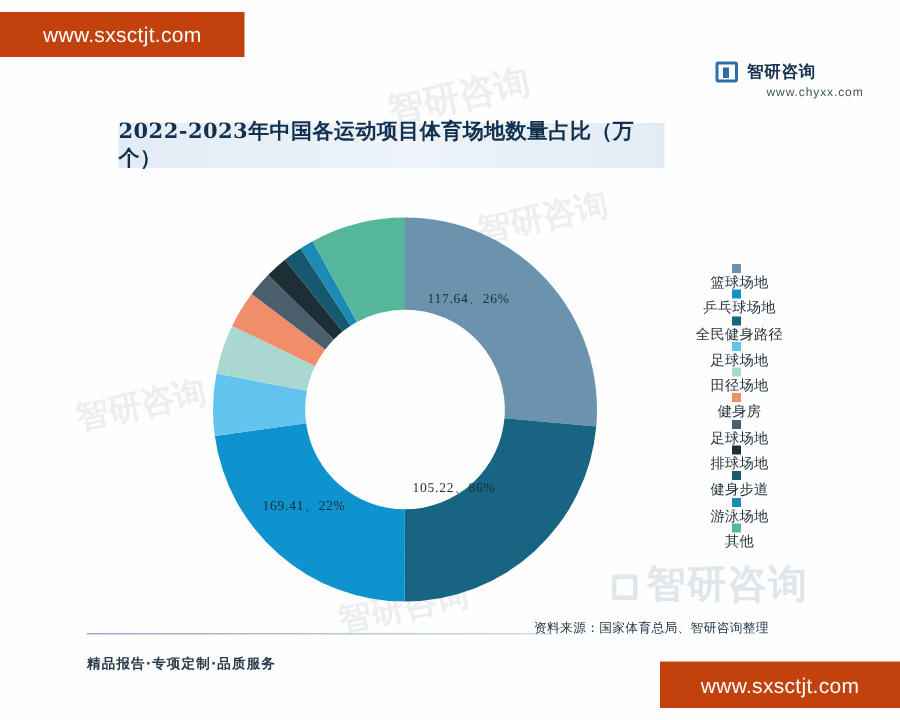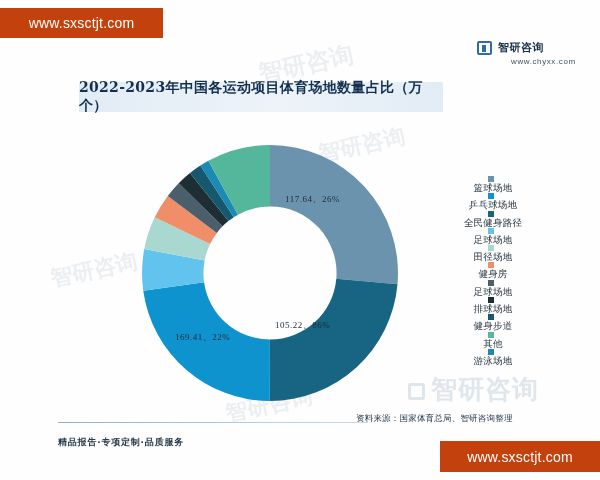--- a/index.html
+++ b/index.html
@@ -235,26 +235,26 @@
       </div>
       <div class="lg-row">
         <span class="lg-sw" style="background: rgb(30, 46, 53);"></span>
         <span class="lg-tx">排球场地</span>
       </div>
       <div class="lg-row">
         <span class="lg-sw" style="background: rgb(22, 89, 110);"></span>
         <span class="lg-tx">健身步道</span>
       </div>
       <div class="lg-row">
+        <span class="lg-sw" style="background: rgb(27, 138, 181);"></span>
+        <span class="lg-tx">游泳场地</span>
+      </div>
+      <div class="lg-row">
         <span class="lg-sw" style="background: rgb(84, 183, 155);"></span>
         <span class="lg-tx">其他</span>
-      </div>
-      <div class="lg-row">
-        <span class="lg-sw" style="background: rgb(27, 138, 181);"></span>
-        <span class="lg-tx">游泳场地</span>
       </div>
     </div>
 
   <div class="ft-rule"></div>
   <div class="ft-left">精品报告·专项定制·品质服务</div>
   <div class="ft-src">资料来源：国家体育总局、智研咨询整理</div>
 
   <div class="wm-box wm-tl">www.sxsctjt.com</div>
   <div class="wm-box wm-br">www.sxsctjt.com</div>
 

